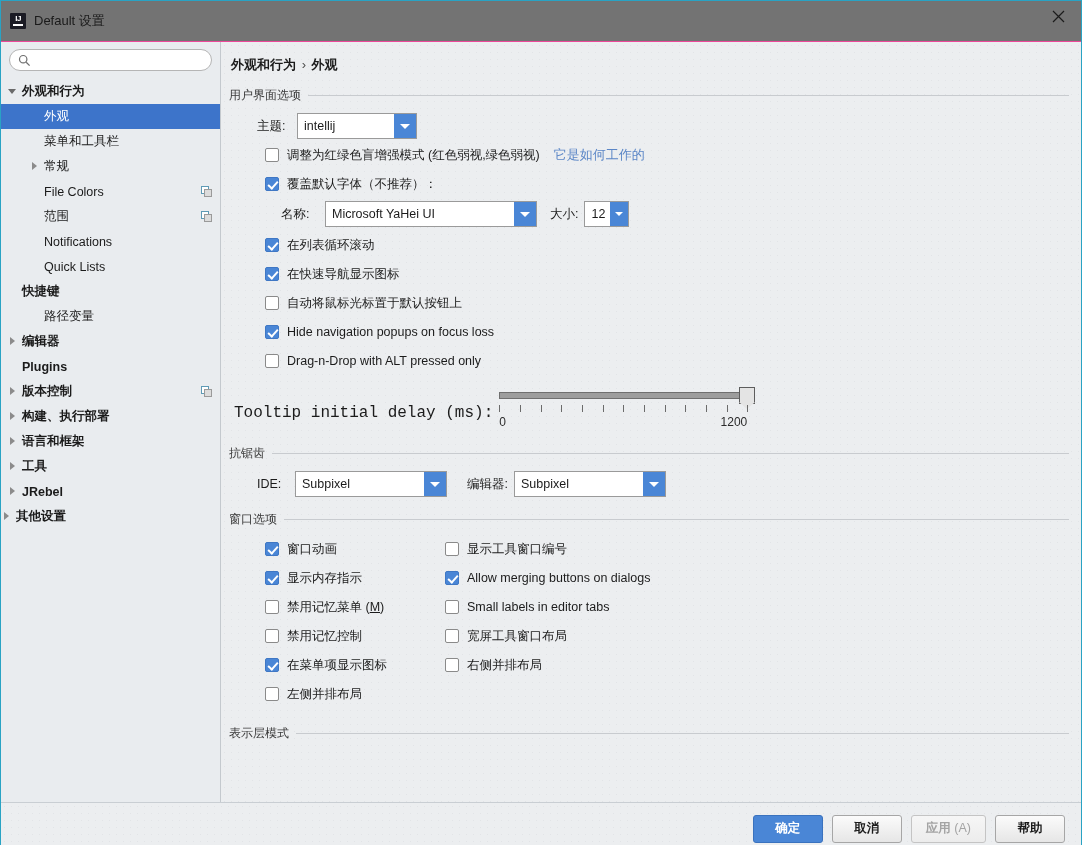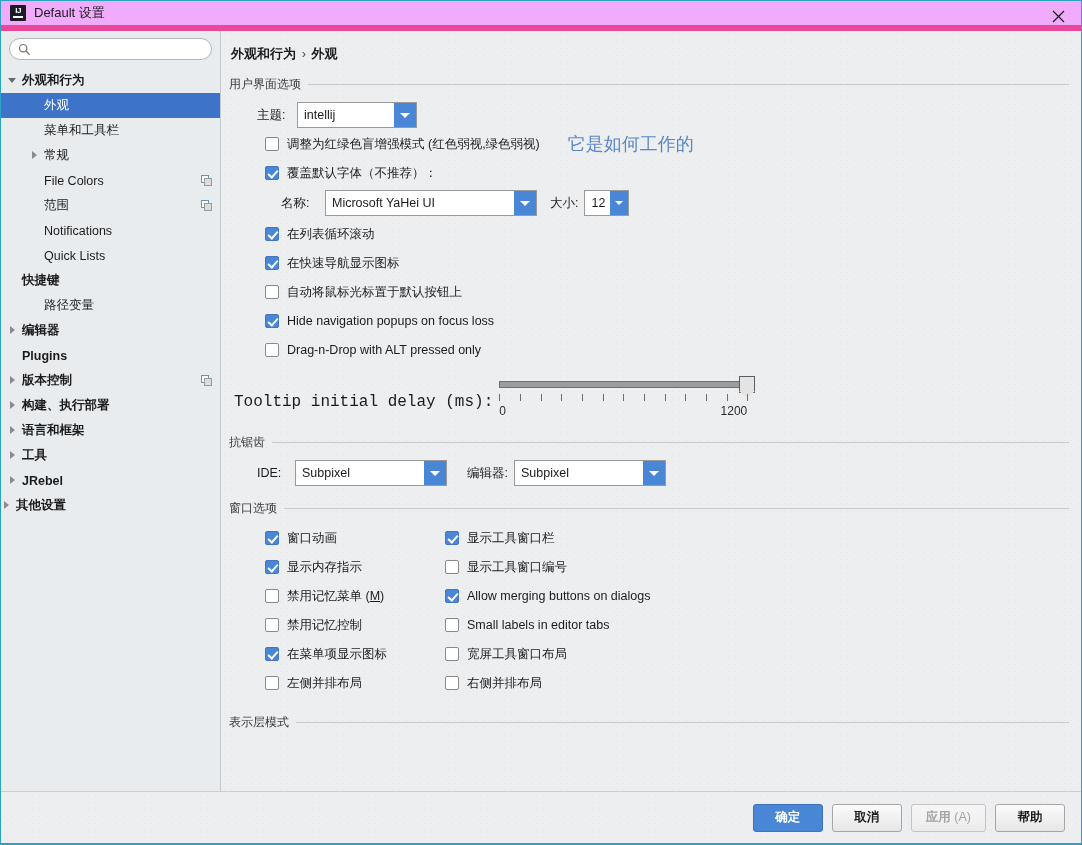--- a/index.html
+++ b/index.html
@@ -19,26 +19,26 @@
     width: 1082px; height: 845px;
     background: #f0f0f0;
     border-left: 1px solid #29a3c4;
     border-right: 1px solid #29a3c4;
     border-bottom: 2px solid #29a3c4;
     border-top: 1px solid #29a3c4;
   }
 
   
   #titlebar {
-    height: 30px;
-    background: #f0abfc;
-    display: flex;
-    align-items: center;
-    position: relative;
-    border-bottom: 6px solid #ec4899;
+    height: 41px;
+    background: #737373;
+    display: flex;
+    align-items: center;
+    position: relative;
+    border-bottom: 1px solid #ec4899;
   }
   #app-icon {
     width: 16px; height: 16px;
     margin-left: 9px; margin-right: 8px;
     background: #1b1b24;
     border-radius: 1px;
     position: relative;
     flex: none;
   }
   #app-icon::before {
@@ -279,21 +279,21 @@
   .cb.on::after {
     content: "";
     position: absolute;
     left: 4px; top: 1px;
     width: 4px; height: 8px;
     border: solid #ffffff;
     border-width: 0 2px 2px 0;
     transform: rotate(42deg);
   }
   .cbtext { font-size: 12.5px; color: #1b1b1b; white-space: nowrap; }
-  .link { color: #5b86c6; font-size: 18px; margin-left: 28px; cursor: pointer; }
+  .link { color: #5b86c6; font-size: 13px; margin-left: 14px; cursor: pointer; }
   .u { text-decoration: underline; }
 
   
   #slider-row {
     display: flex;
     align-items: flex-start;
     margin-top: 12px;
   }
   #slider-label {
     font-size: 16px;
@@ -664,24 +664,20 @@
                 <span class="cb on"></span>
                 <span class="cbtext">在菜单项显示图标</span>
               </div>
               <div class="cbrow">
                 <span class="cb"></span>
                 <span class="cbtext">左侧并排布局</span>
               </div>
             </div>
           <div class="cbcol right" id="win-right">
               <div class="cbrow">
-                <span class="cb on"></span>
-                <span class="cbtext">显示工具窗口栏</span>
-              </div>
-              <div class="cbrow">
                 <span class="cb"></span>
                 <span class="cbtext">显示工具窗口编号</span>
               </div>
               <div class="cbrow">
                 <span class="cb on"></span>
                 <span class="cbtext">Allow merging buttons on dialogs</span>
               </div>
               <div class="cbrow">
                 <span class="cb"></span>
                 <span class="cbtext">Small labels in editor tabs</span>

